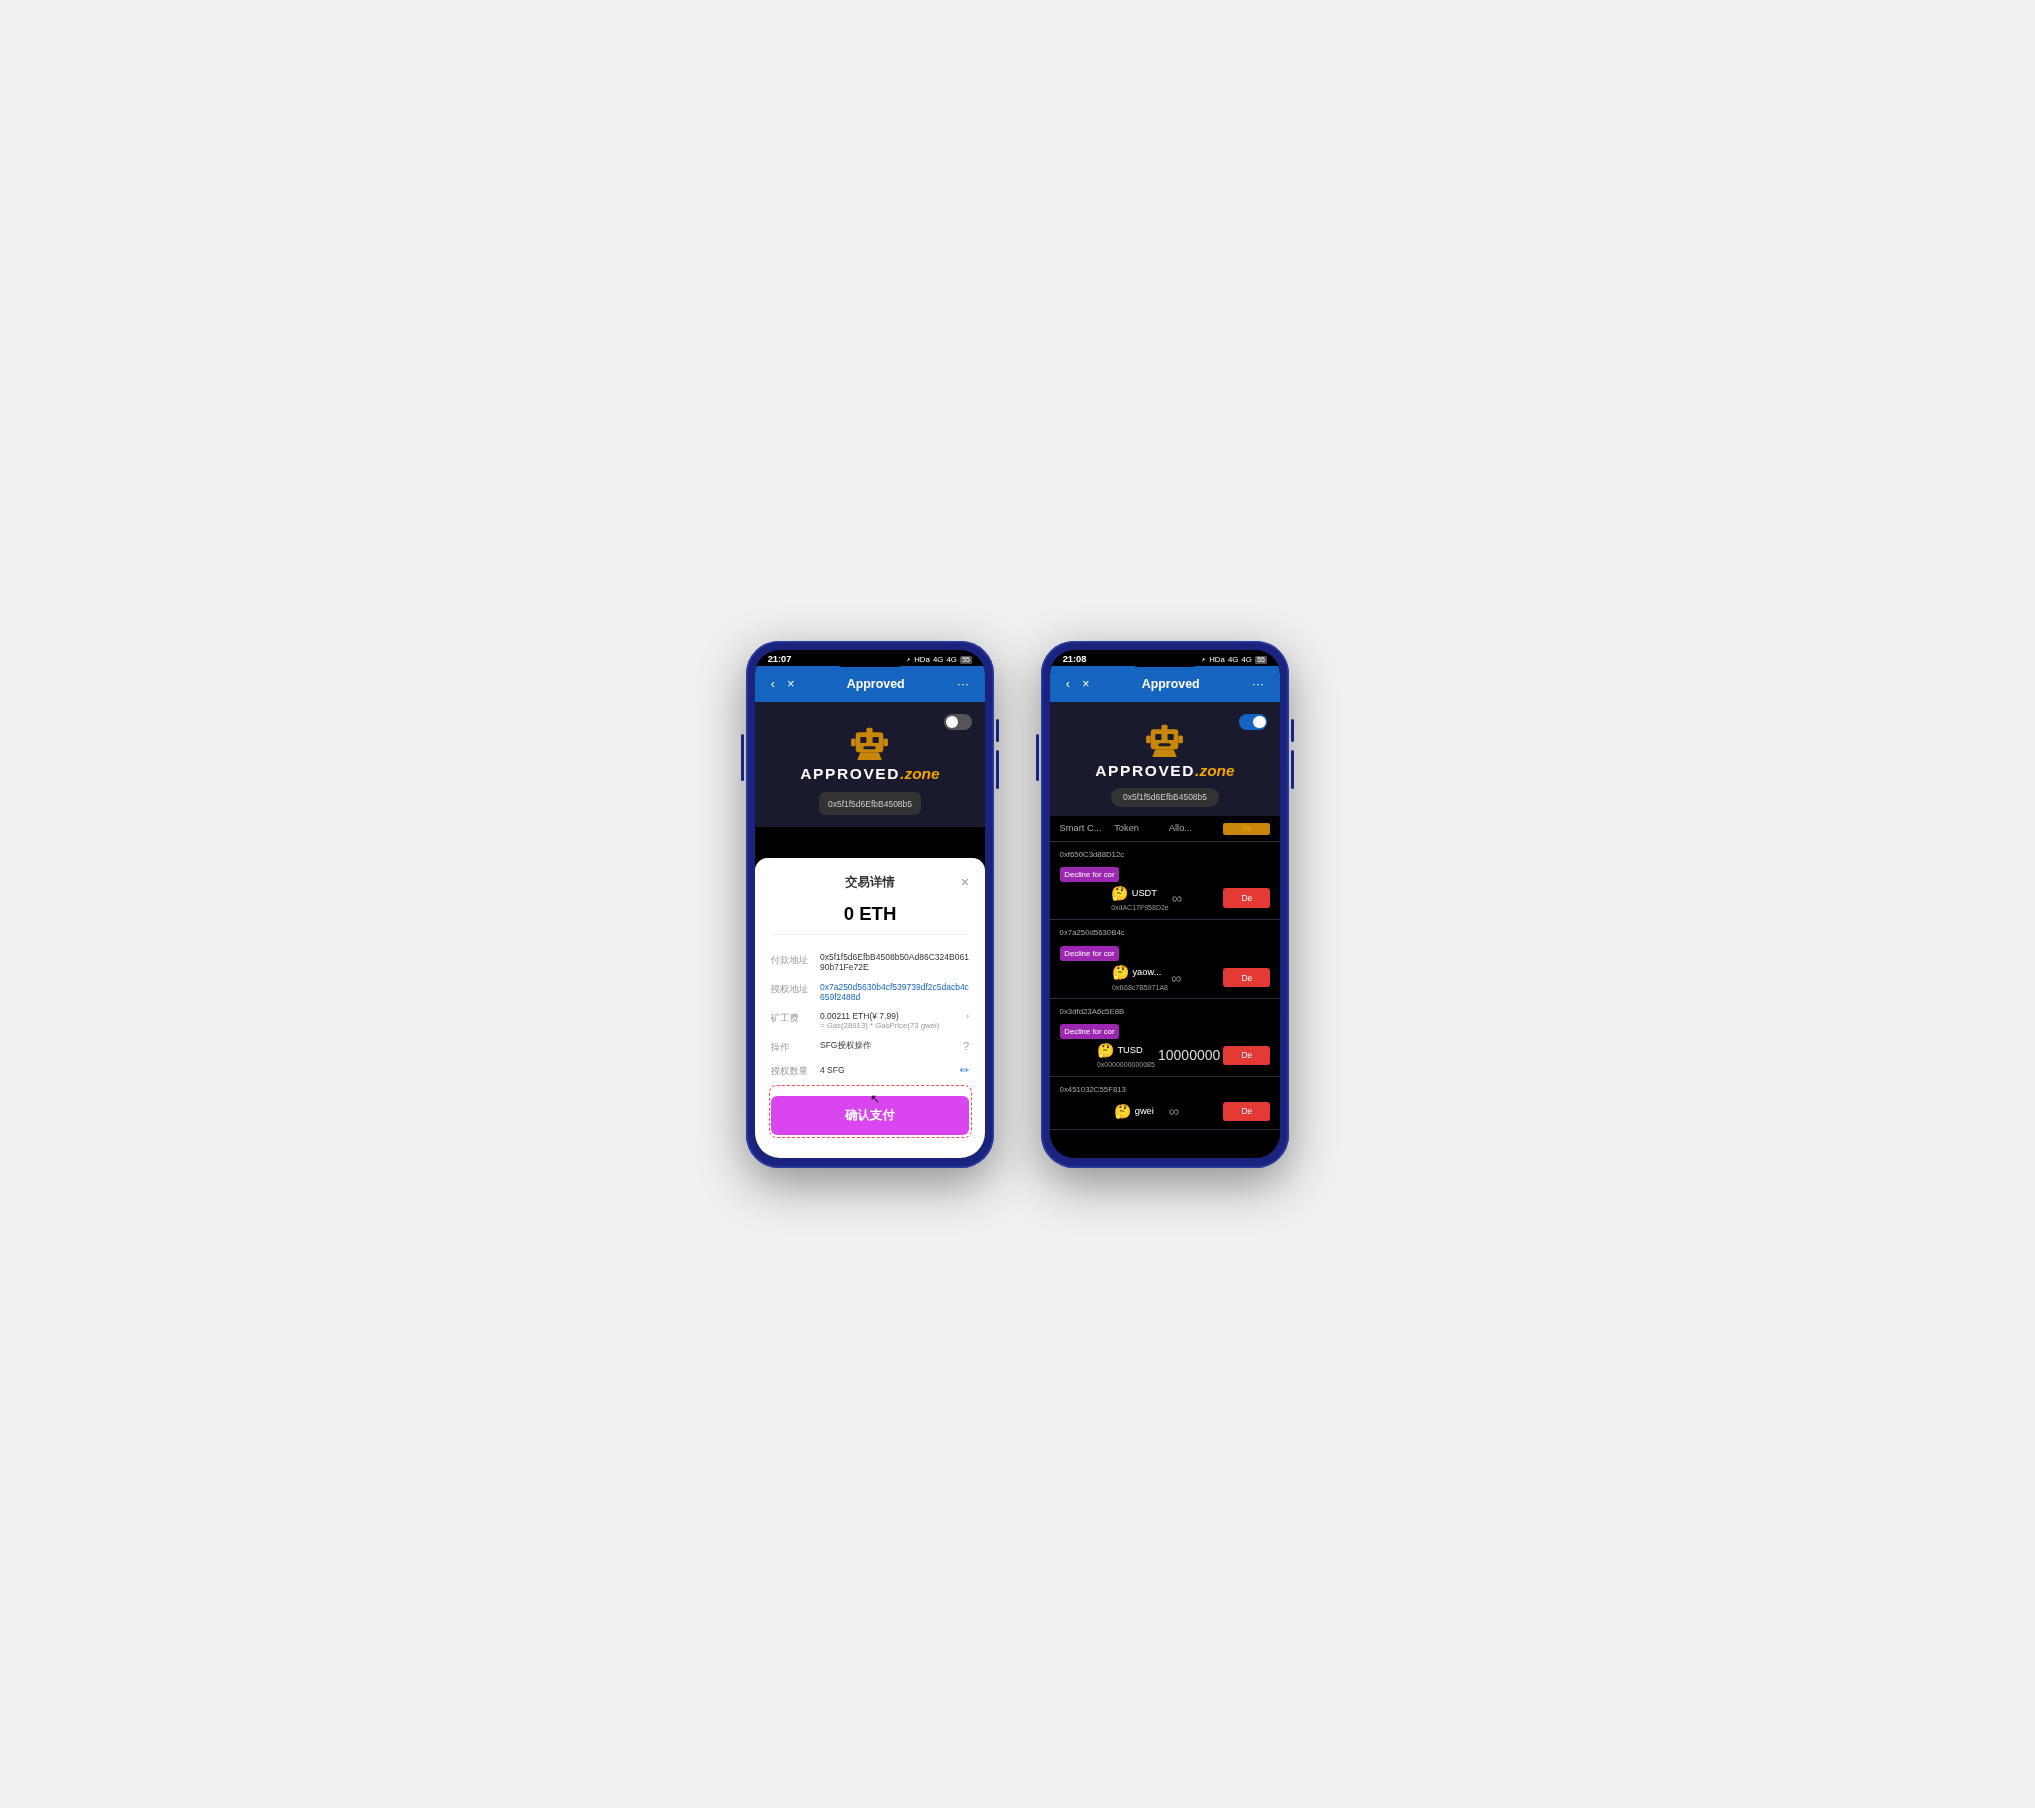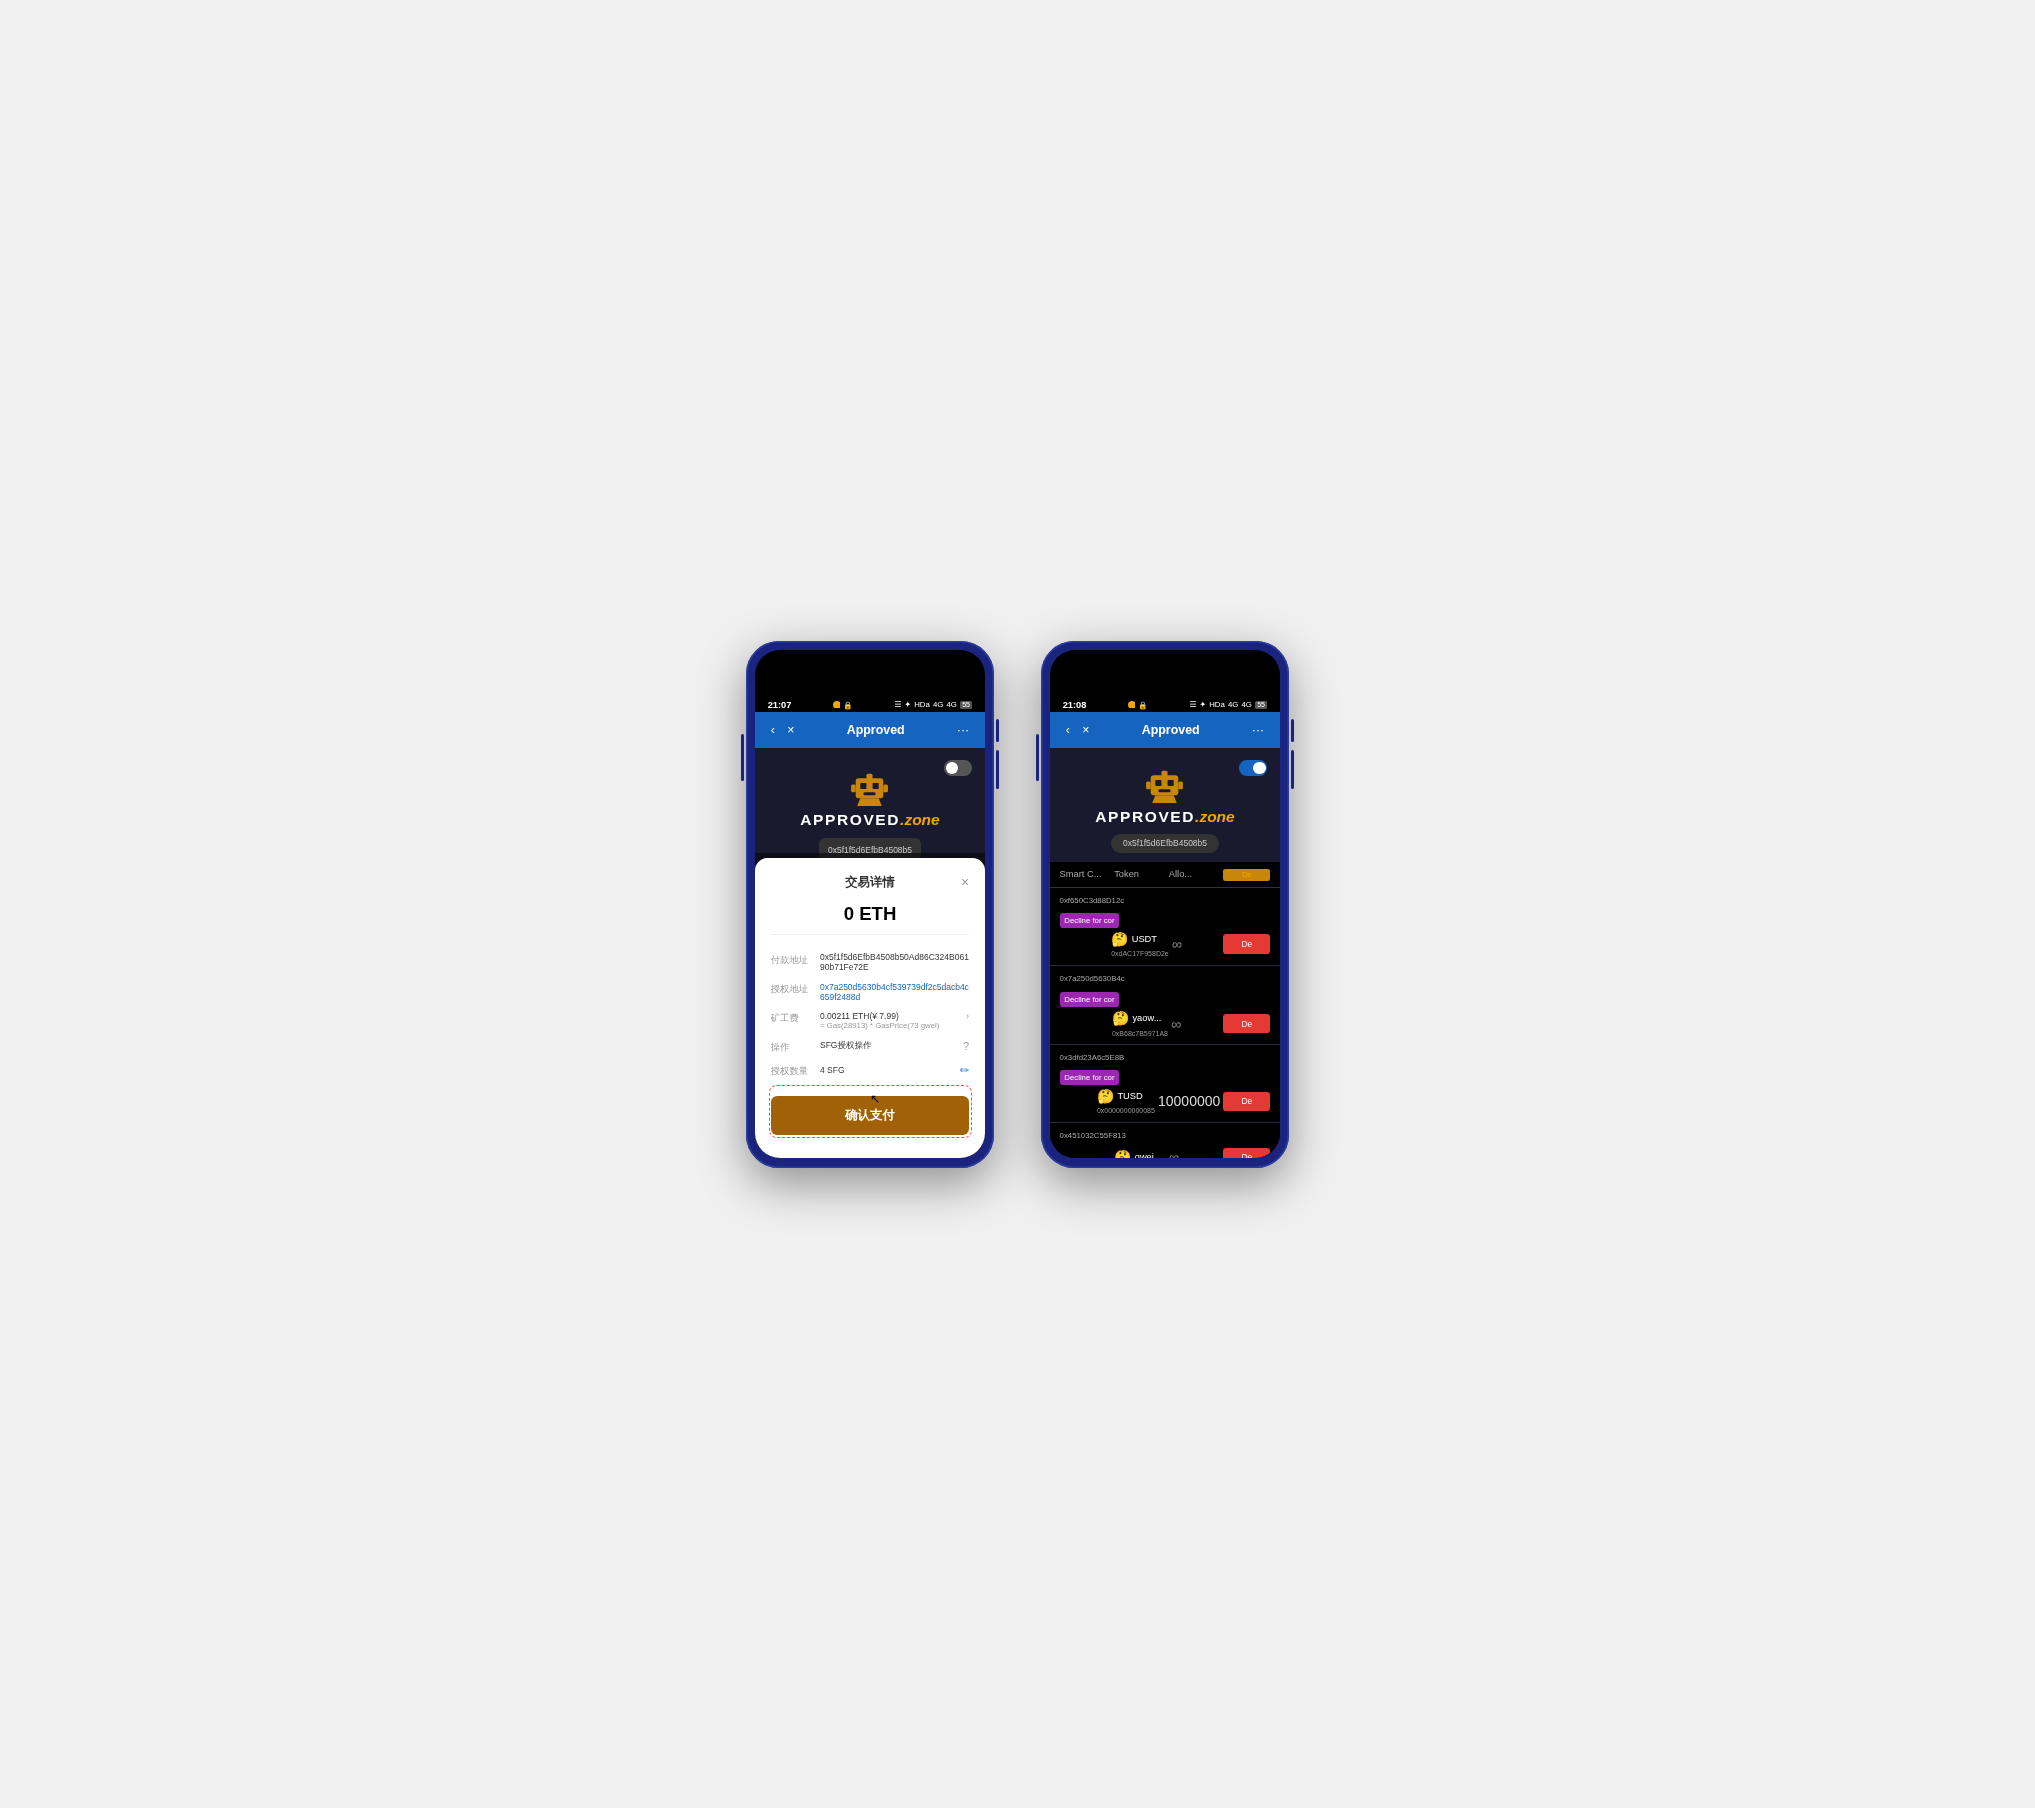--- a/index.html
+++ b/index.html
@@ -50,25 +50,24 @@
       border-radius: 0 0 12.4px 12.4px;
       z-index: 10;
     }
 
     
     .status-bar {
       background: #000;
       padding: 4.7px 12.4px 1.6px;
       display: flex;
       justify-content: space-between;
-      align-items: flex-start;
+      align-items: flex-end;
       font-size: 8.5px;
       color: #fff;
       flex-shrink: 0;
-      margin-top: 46px;
     }
     .status-time { font-weight: 600; font-size: 9.3px; }
     .status-icons { display: flex; gap: 3.1px; align-items: center; font-size: 7.8px; }
 
     
     .nav-bar {
       background: #1565C0;
       display: flex;
       align-items: center;
       padding: 7.8px 12.4px;
@@ -212,21 +211,21 @@
       color: #333;
       flex: 1;
       word-break: break-all;
     }
     .modal-row-value.blue { color: #1565C0; }
     .modal-gas-sub { font-size: 7.8px; color: #999; }
     .modal-chevron { color: #999; font-size: 9.3px; }
     .modal-info-icon { color: #999; font-size: 11px; }
     .modal-edit-icon { color: #1565C0; font-size: 11px; }
     .confirm-btn {
-      background: #a16207;
+      background: #d946ef;
       color: #fff;
       border: none;
       border-radius: 6.2px;
       width: 100%;
       padding: 11px;
       font-size: 12.4px;
       font-weight: 600;
       cursor: pointer;
       margin-top: 9.3px;
       position: relative;

